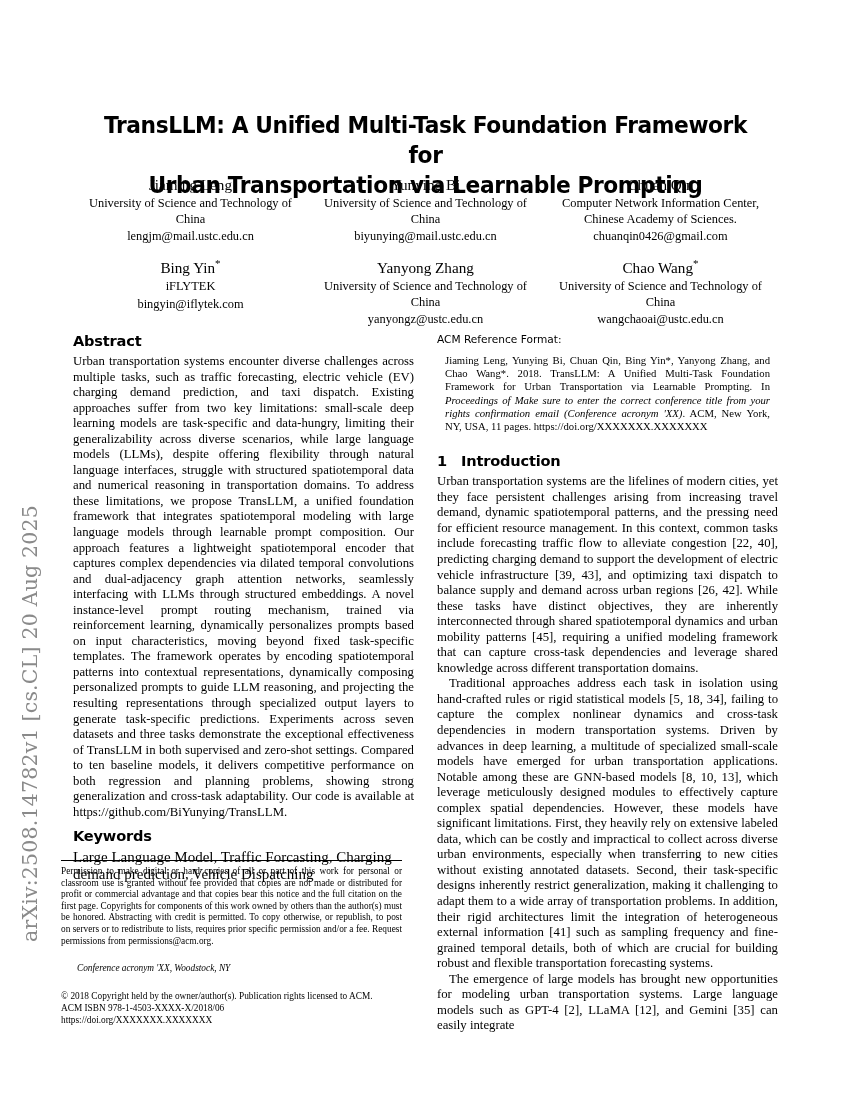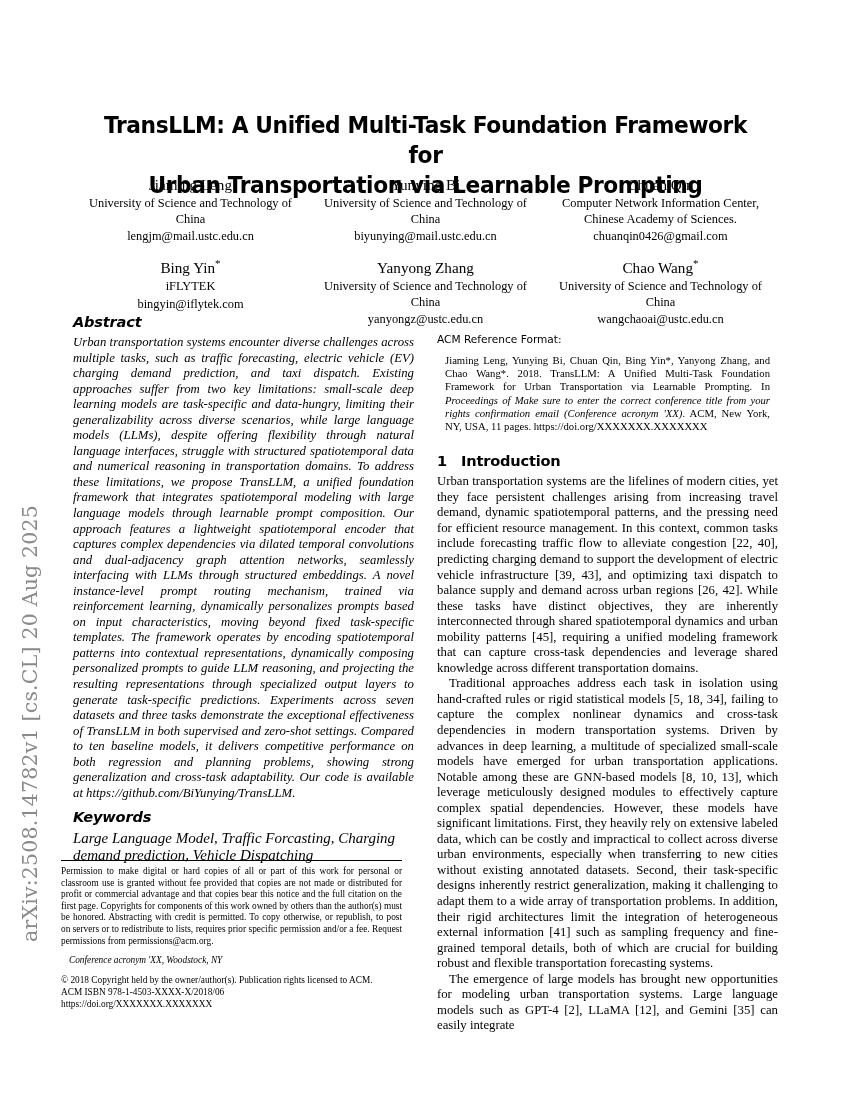--- a/index.html
+++ b/index.html
@@ -101,23 +101,22 @@
   .author-email {
     font-size: 12.4px;
     line-height: 16px;
     margin: 1px 0 0 0;
   }
 
   
   #col-left {
     position: absolute;
     left: 73px;
-    top: 313px;
-    width: 341px;
-    font-style: italic;
+    top: 332px;
+    width: 341px;
   }
   #col-right {
     position: absolute;
     left: 437px;
     top: 332px;
     width: 341px;
   }
 
   h2.sec-head {
     font-family: "DejaVu Sans", "Liberation Sans", sans-serif;
@@ -189,21 +188,21 @@
   #copyright-block .cr-perm {
     font-size: 9.3px;
     line-height: 11.6px;
     text-align: justify;
     margin: 0 0 3px 0;
   }
   #copyright-block .cr-conf {
     font-size: 9.3px;
     line-height: 11.9px;
     font-style: italic;
-    margin: 8px;
+    margin: 16px;
   }
   #copyright-block .cr-line {
     font-size: 9.3px;
     line-height: 11.9px;
     margin: 0;
   }
 </style>
 </head>
 <body>
 

